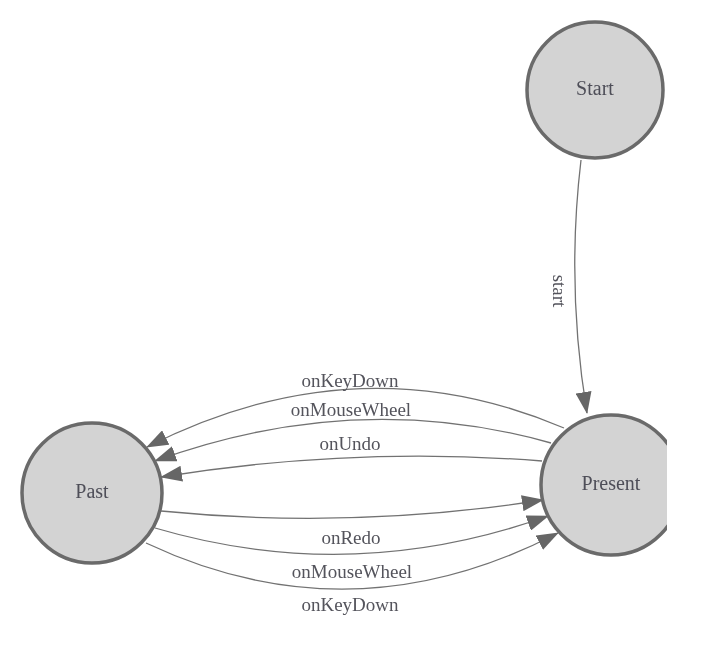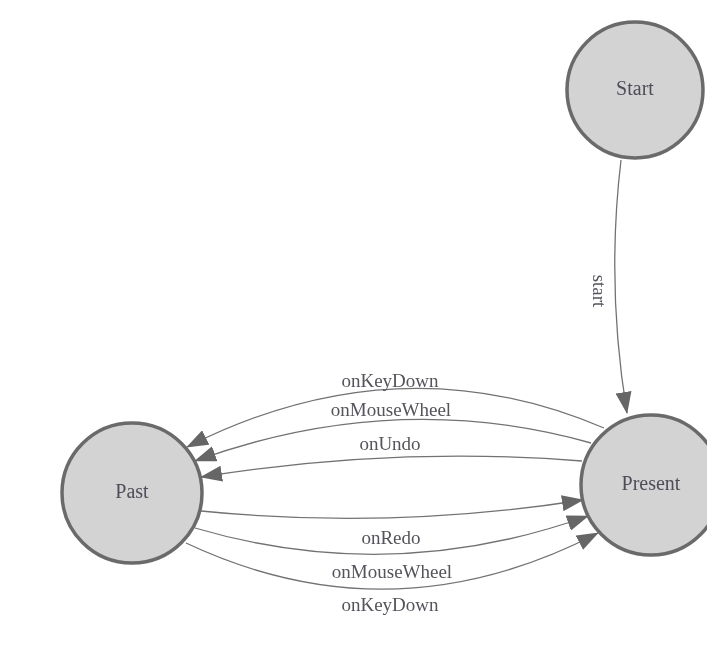--- a/index.html
+++ b/index.html
@@ -1,20 +1,19 @@
 <!DOCTYPE html>
 <html><head>
 <meta charset="utf-8">
 <style>
   html,body{margin:0;padding:0;background:#ffffff;}
   .stage{
     width:667px;height:670px;position:relative;overflow:hidden;
     background:#ffffff;
     font-family:"Liberation Serif","DejaVu Serif",serif;
-    padding-left:40px;
   }
   svg text{
     font-family:"Liberation Serif","DejaVu Serif",serif;
     user-select:none;
   }
 </style>
 </head>
 <body>
 
 <div class="stage">

